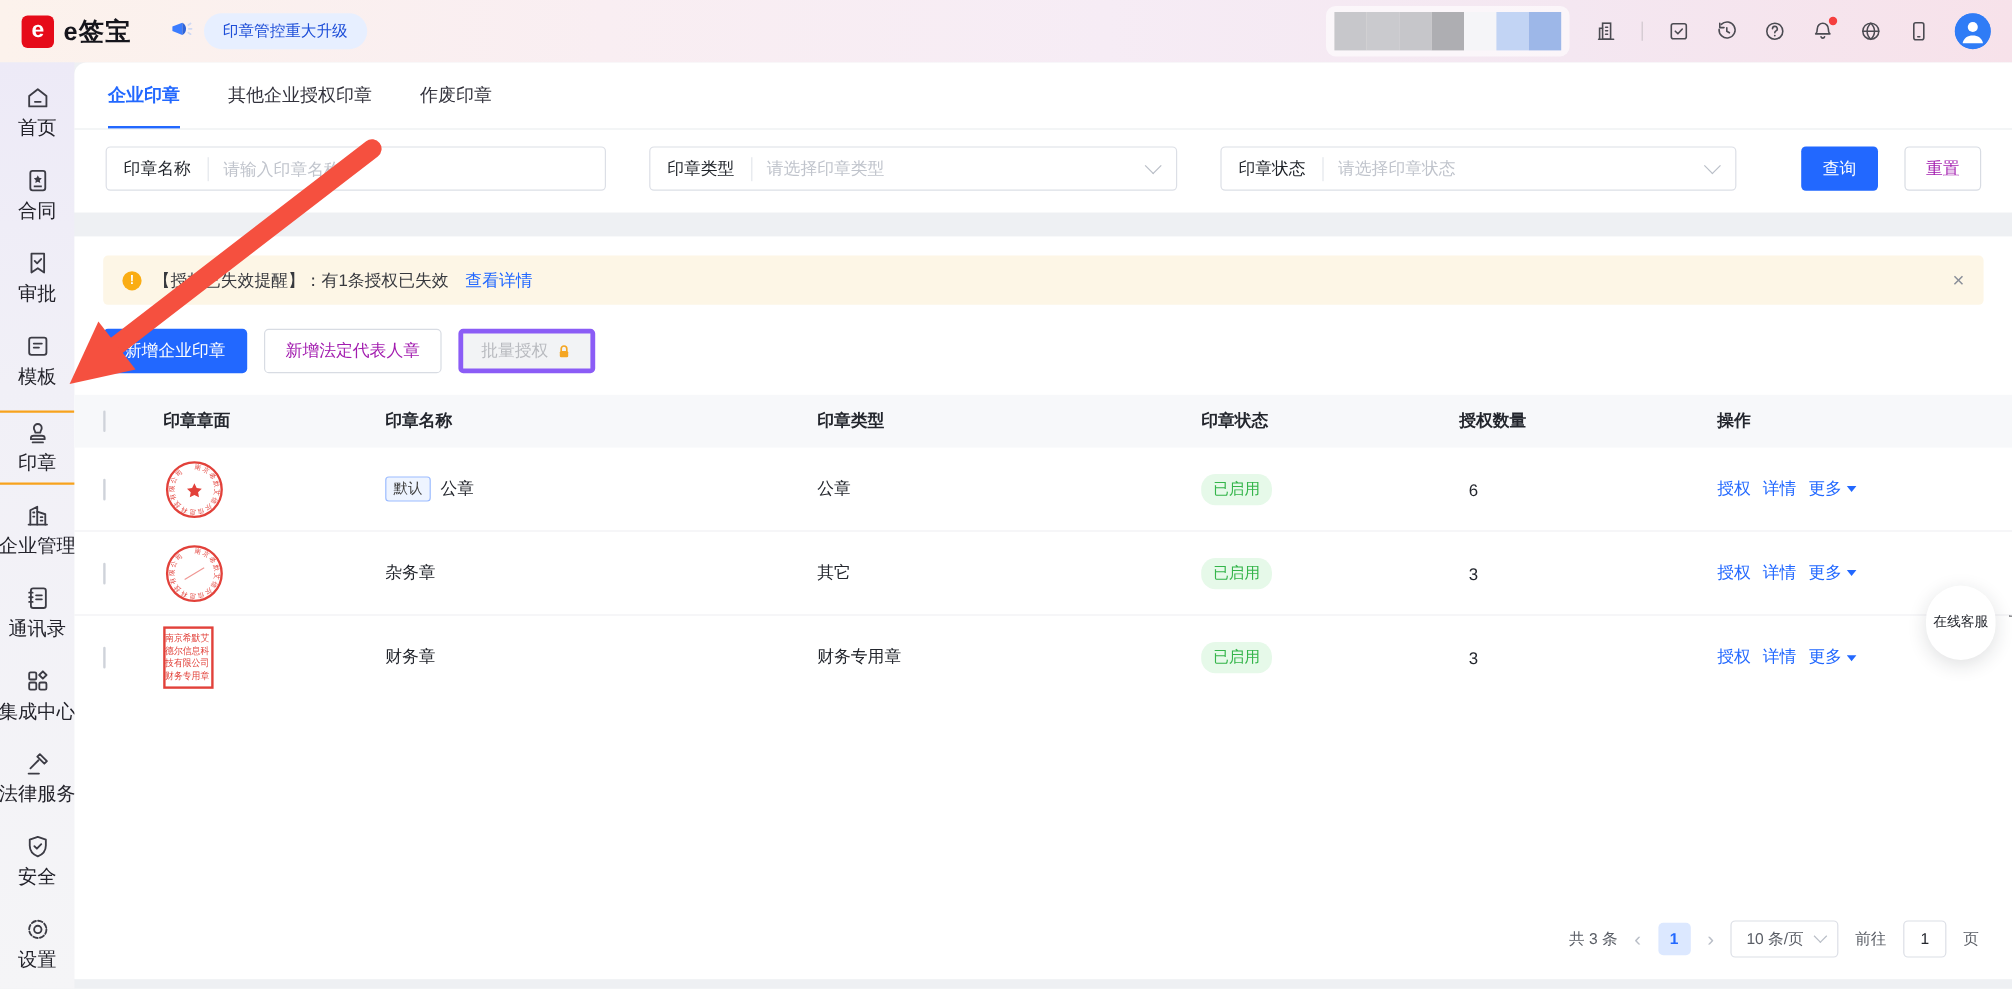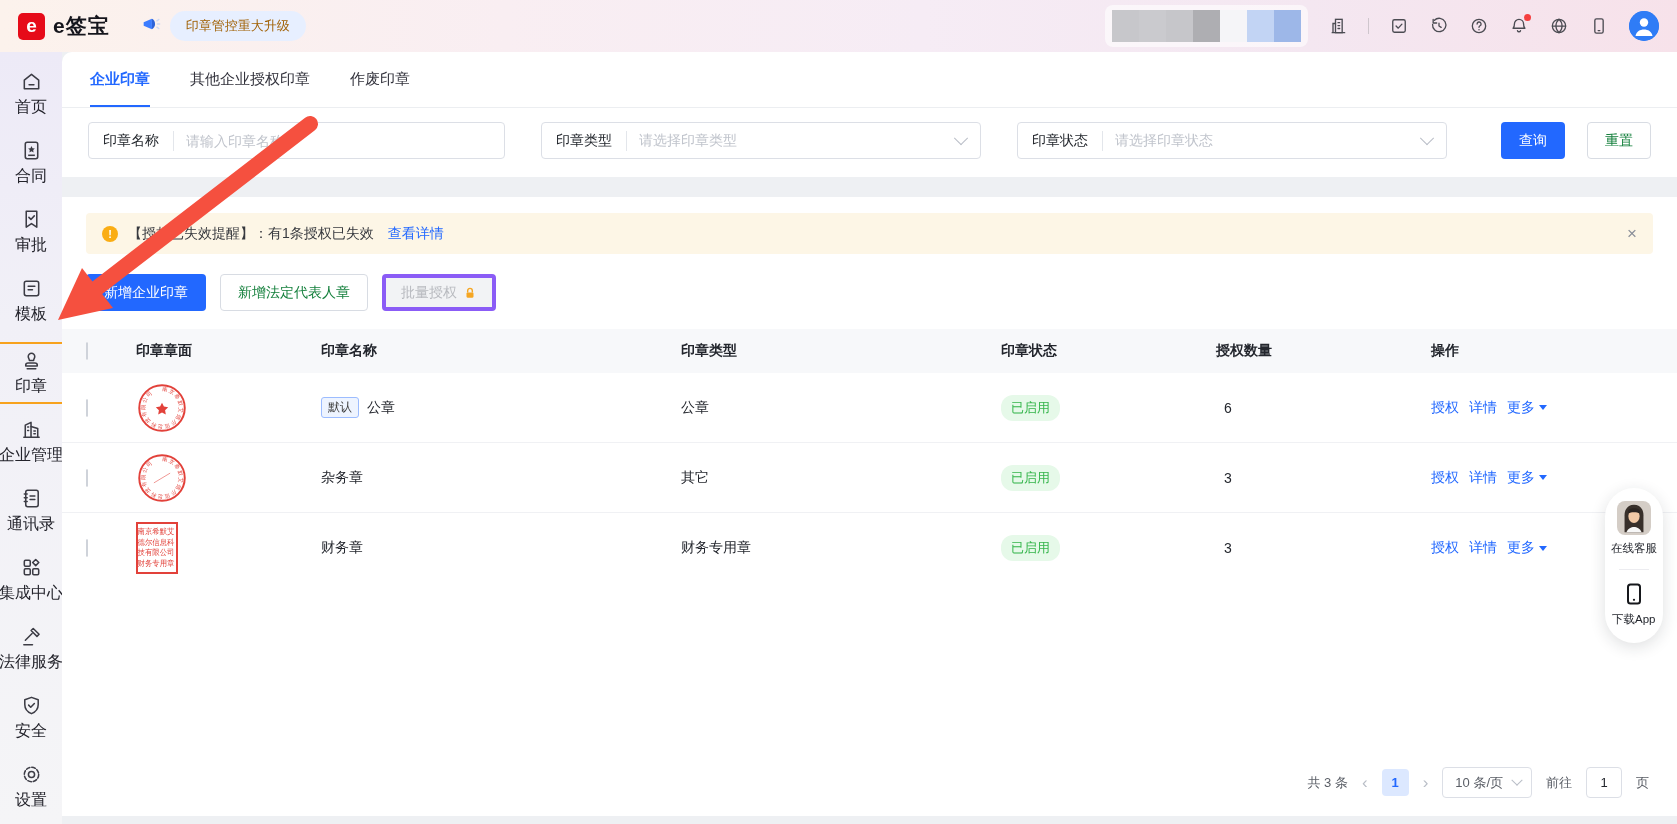--- a/index.html
+++ b/index.html
@@ -11,21 +11,21 @@
   
   .topbar {
     position:absolute; top:0; left:0; right:0; height:52px;
     display:flex; align-items:center; padding:0 18px;
     background:linear-gradient(90deg,#fcf2ec 0%,#f9eef2 30%,#f6ecf5 55%,#f4e7f1 78%,#f7e2ea 100%);
   }
   .logo-box { width:27px; height:27px; background:#e60b19; border-radius:5px;
     display:grid; place-items:center; color:#fff; font-weight:bold; font-size:19px; }
   .brand { font-size:21px; font-weight:800; color:#15151c; margin-left:8px; letter-spacing:1px; }
   .announce { display:flex; align-items:center; margin-left:30px; gap:8px; }
-  .announce-pill { background:#e7efff; color:#a16207; font-size:13px; padding:6px 16px; border-radius:15px; }
+  .announce-pill { background:#e7efff; color:#1d4ed8; font-size:13px; padding:6px 16px; border-radius:15px; }
   .top-right { display:flex; align-items:center; gap:20px; margin-left:auto; }
   .redacted { display:flex; background:rgba(255,255,255,.6); border-radius:8px; padding:5px 7px; }
   .redacted span { width:27px; height:32px; }
   .tico { width:20px; height:20px; color:#4b4b52; position:relative; cursor:pointer; }
   .tico svg { width:20px; height:20px; display:block; }
   .vdiv { width:1px; height:16px; background:#cfc6cd; }
   .bell-dot { position:absolute; top:-2px; right:-2px; width:7px; height:7px; background:#f53f3f; border-radius:50%; }
   .user-avatar { width:30px; height:30px; border-radius:50%; background:#2f7cf6; overflow:hidden; cursor:pointer; }
   
   .sidebar {
@@ -50,21 +50,21 @@
   .fbox .flabel { padding:0 14px; font-size:14px; color:#1f2329; white-space:nowrap; }
   .fbox .fdiv { width:1px; height:20px; background:#e3e6eb; }
   .fbox input { border:none; outline:none; flex:1; padding:0 12px; font-size:14px; font-family:inherit; color:#333; background:transparent; }
   .fbox input::placeholder { color:#c0c4cc; }
   .fplaceholder { flex:1; padding:0 12px; font-size:14px; color:#c0c4cc; }
   .chev { width:10px; height:10px; border-right:1.5px solid #b9bec7; border-bottom:1.5px solid #b9bec7;
     transform:rotate(45deg) translate(-2px,-2px); margin-right:14px; flex:none; }
   .btn { height:37px; border-radius:4px; font-size:14px; display:flex; align-items:center; justify-content:center;
     cursor:pointer; font-family:inherit; border:none; }
   .btn-primary { background:#2268ff; color:#fff; padding:0 18px; }
-  .btn-default { background:#fff; border:1px solid #d8dce3; color:#15803d; padding:0 17px; }
+  .btn-default { background:#fff; border:1px solid #d8dce3; color:#a21caf; padding:0 17px; }
   .btn-disabled { background:#f2f3f5; border:4px solid #8b5cf6; color:#b8babf; padding:0 15px; gap:6px; cursor:not-allowed; }
   .gap20 { height:20px; flex:none; }
   .card2 { background:#fff; flex:1; min-height:0; display:flex; flex-direction:column; }
   
   .alert { margin:16px 24px 0; height:41px; background:#fdf6e6; border-radius:4px;
     display:flex; align-items:center; padding:0 16px; gap:10px; font-size:14px; color:#37393e; }
   .warn-ico { width:16px; height:16px; border-radius:50%; background:#faad14; color:#fff; font-size:11px;
     font-weight:bold; display:grid; place-items:center; flex:none; }
   .alert a { color:#2268ff; text-decoration:none; margin-left:4px; cursor:pointer; }
   .alert-close { margin-left:auto; color:#8a8f99; font-size:17px; cursor:pointer; line-height:1; }
@@ -99,21 +99,21 @@
   .pg-current { width:27px; height:27px; background:#dce8ff; color:#2268ff; border-radius:4px;
     display:grid; place-items:center; font-weight:bold; cursor:pointer; }
   .pg-size { border:1px solid #dcdfe6; border-radius:4px; height:31px; padding:0 0 0 12px;
     display:flex; align-items:center; gap:10px; cursor:pointer; }
   .pg-size .chev { margin-right:10px; width:8px; height:8px; }
   .goto-box { width:36px; height:31px; border:1px solid #dcdfe6; border-radius:4px; text-align:center;
     font-size:13px; color:#23262d; font-family:inherit; outline:none; }
   
   .float-widget { position:absolute; right:14px; top:488px; width:58px; background:#fff;
     border-radius:29px; box-shadow:0 4px 16px rgba(31,35,41,.14); padding:13px 0 15px;
-    display:flex; flex-direction:column; align-items:center; gap:5px; z-index:40; }
+    display:flex; flex-direction:row; align-items:center; gap:5px; z-index:40; }
   .float-widget .flabel2 { font-size:12px; color:#23262d; white-space:nowrap; transform:scale(.96); }
   .fw-div { width:30px; height:1px; background:#ececf0; margin:7px 0; }
   .support-avatar { width:34px; height:34px; border-radius:8px; overflow:hidden; cursor:pointer; }
   .phone-big { cursor:pointer; }
   
   .overlay { position:absolute; inset:0; pointer-events:none; z-index:60; }
 </style>
 </head>
 <body>
 

